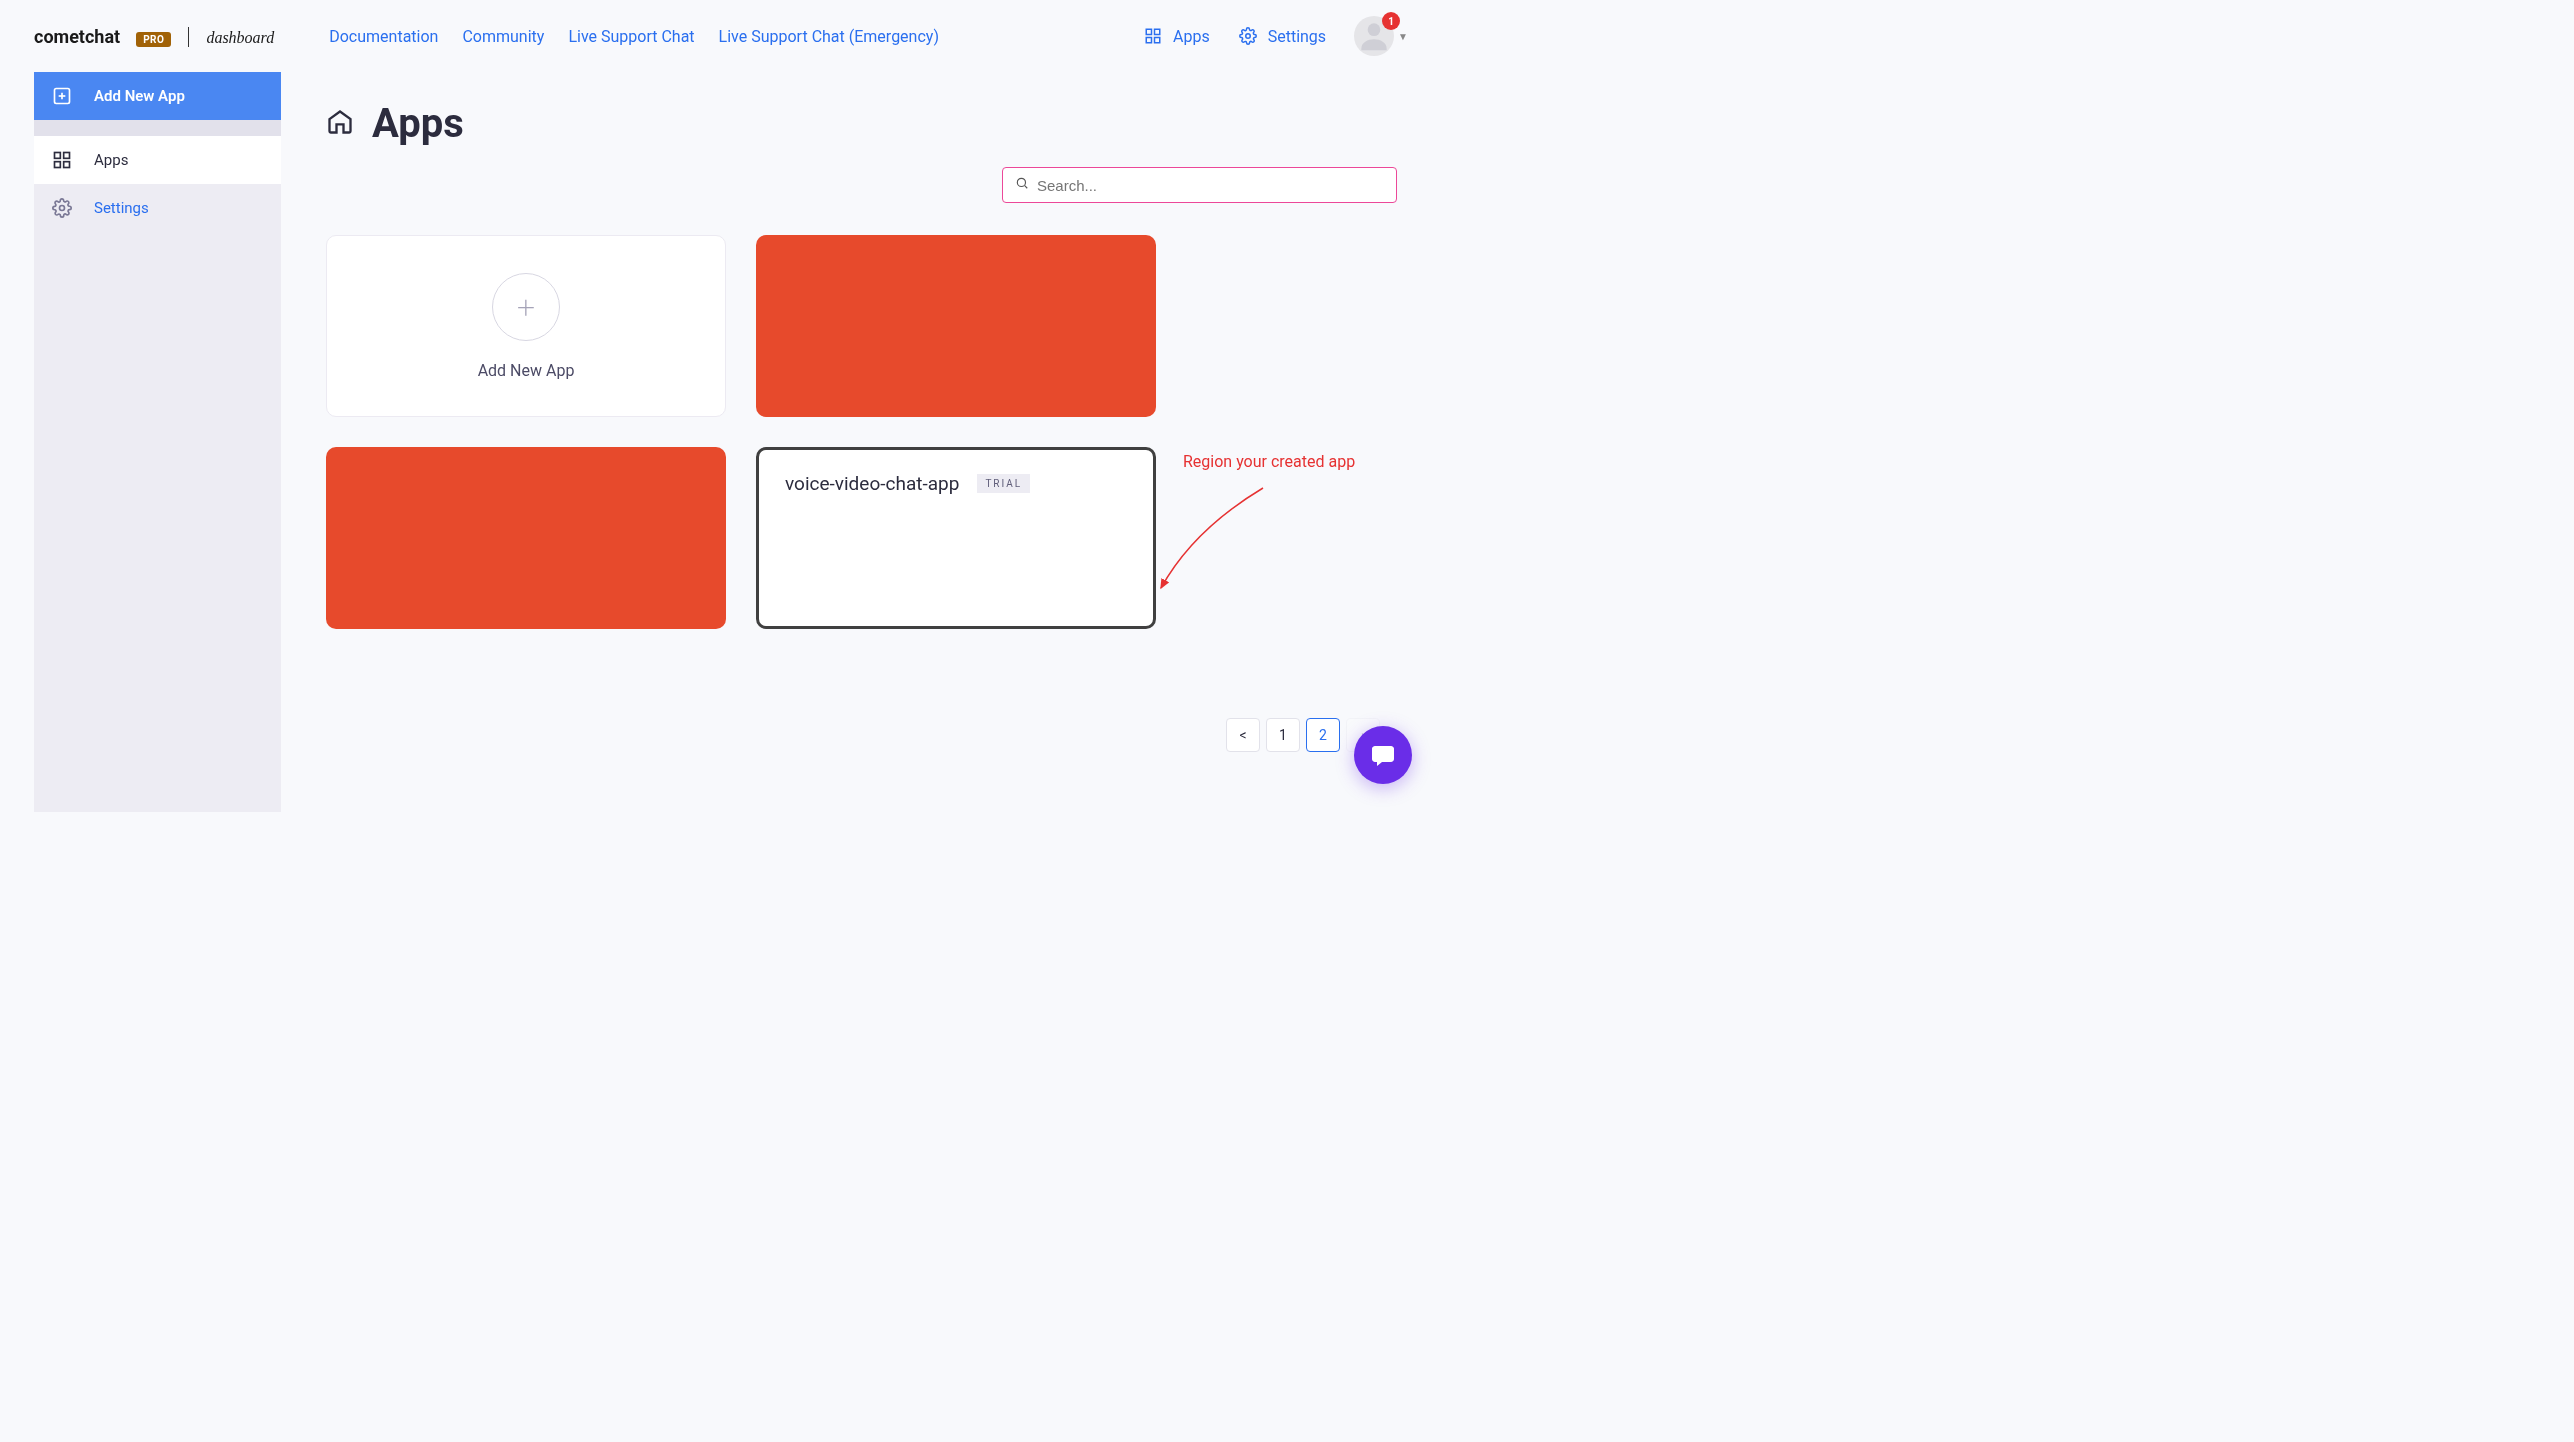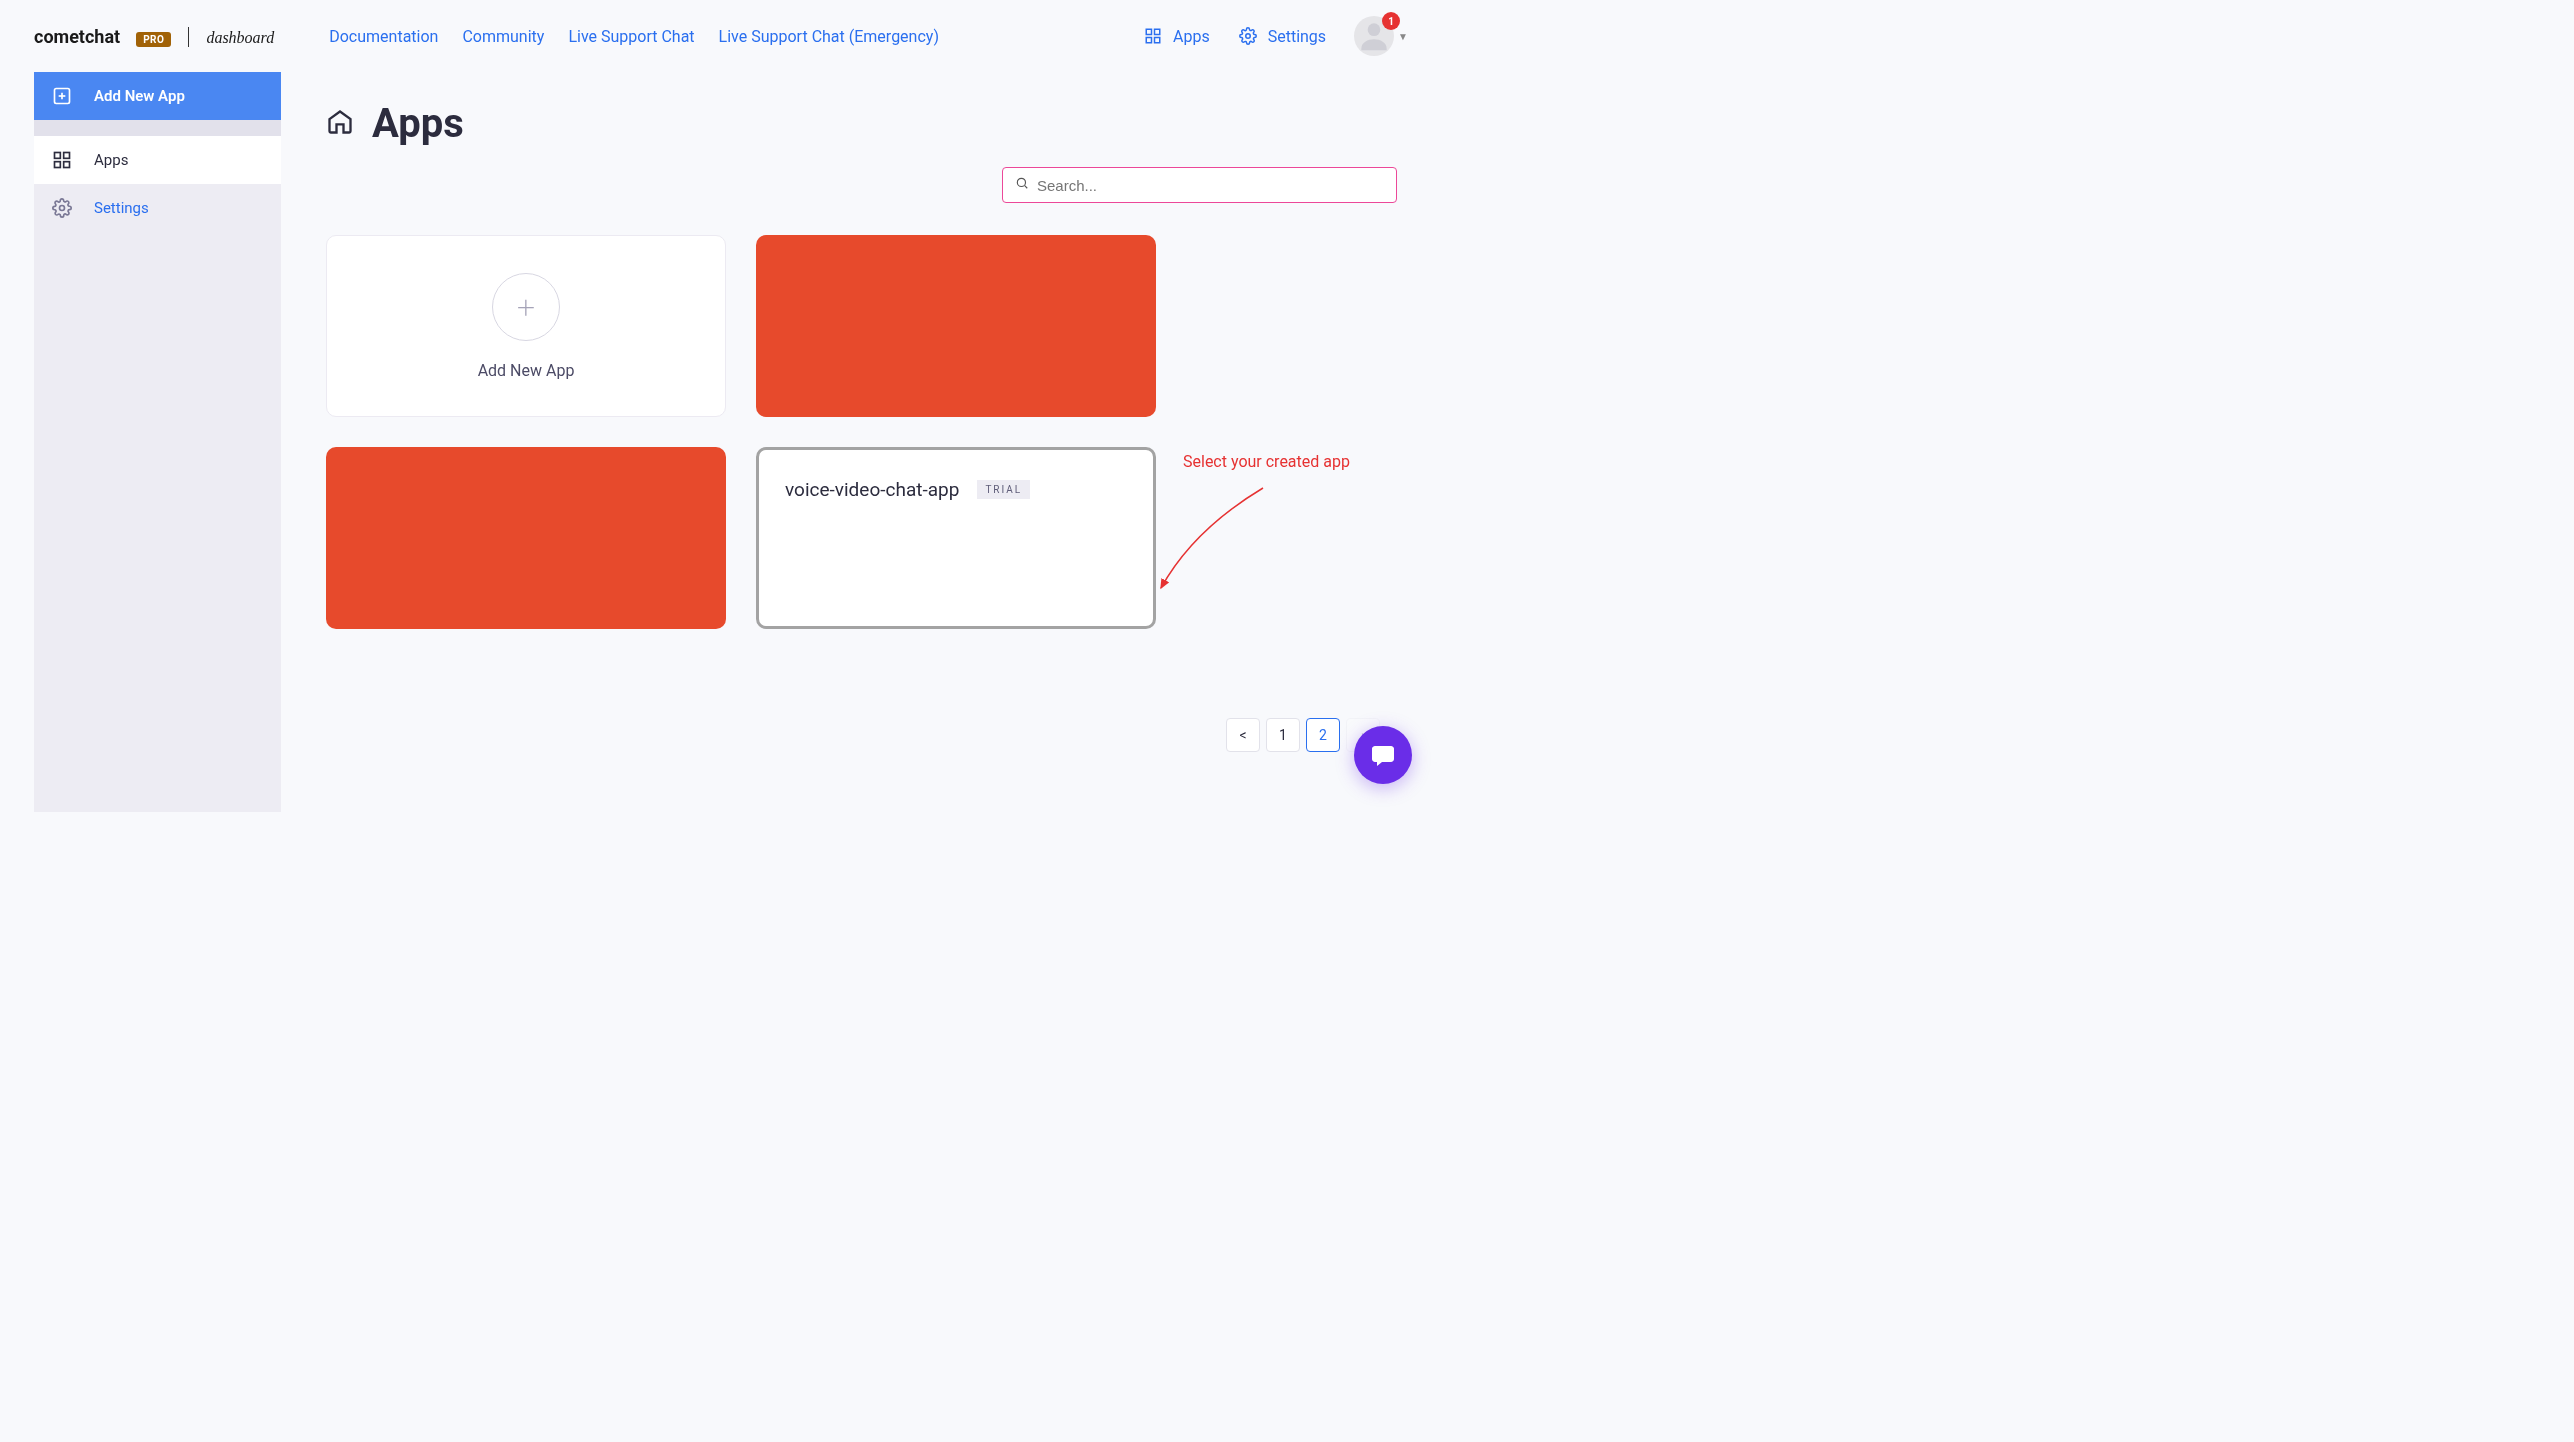--- a/index.html
+++ b/index.html
@@ -228,22 +228,22 @@
     }
     .card.add .label {
       color: #4c4b66;
       font-size: 16px;
     }
     .card.red {
       background: #e74a2c;
     }
     .card.highlight {
       background: #fff;
-      border: 3px solid #a3a3a3;
-      padding: 28px 26px;
+      border: 3px solid #404040;
+      padding: 22px 26px;
       cursor: pointer;
     }
     .app-title-row {
       display: flex;
       align-items: center;
       gap: 18px;
     }
     .app-title {
       font-size: 19px;
       color: #2c2c3e;
@@ -457,21 +457,21 @@
       <div class="card red"></div>
       <div class="card red"></div>
       <div class="card highlight">
         <div class="app-title-row">
           <span class="app-title">voice-video-chat-app</span>
           <span class="trial-badge">TRIAL</span>
         </div>
       </div>
     </div>
 
-    <div class="annotation">Select your created app</div>
+    <div class="annotation">Region your created app</div>
     <svg class="arrow" width="120" height="140">
       <defs>
         <marker id="arrh" markerWidth="8" markerHeight="8" refX="6" refY="3" orient="auto">
           <path d="M0,0 L7,3 L0,6 z" fill="#e63232"></path>
         </marker>
       </defs>
       <path d="M 110 8 Q 40 50 8 108" fill="none" stroke="#e63232" stroke-width="1.5" marker-end="url(#arrh)"></path>
     </svg>
 
     <div class="pagination">

